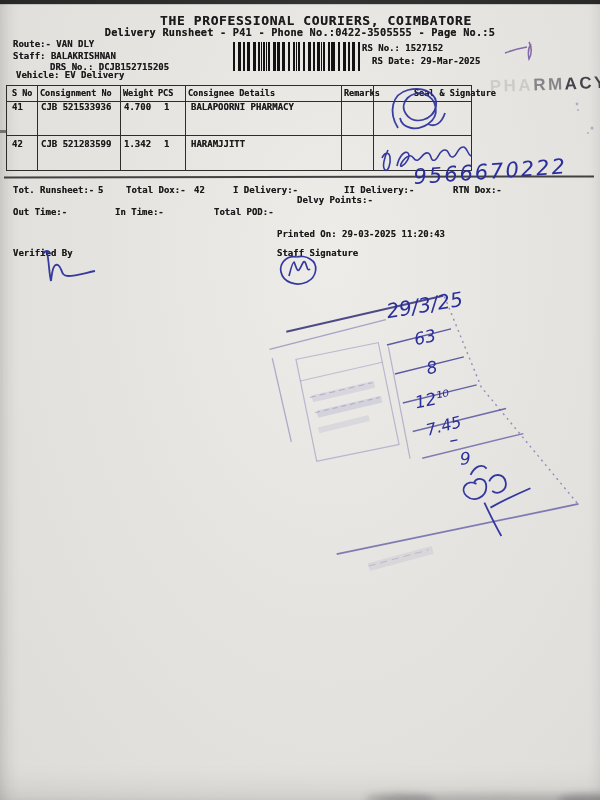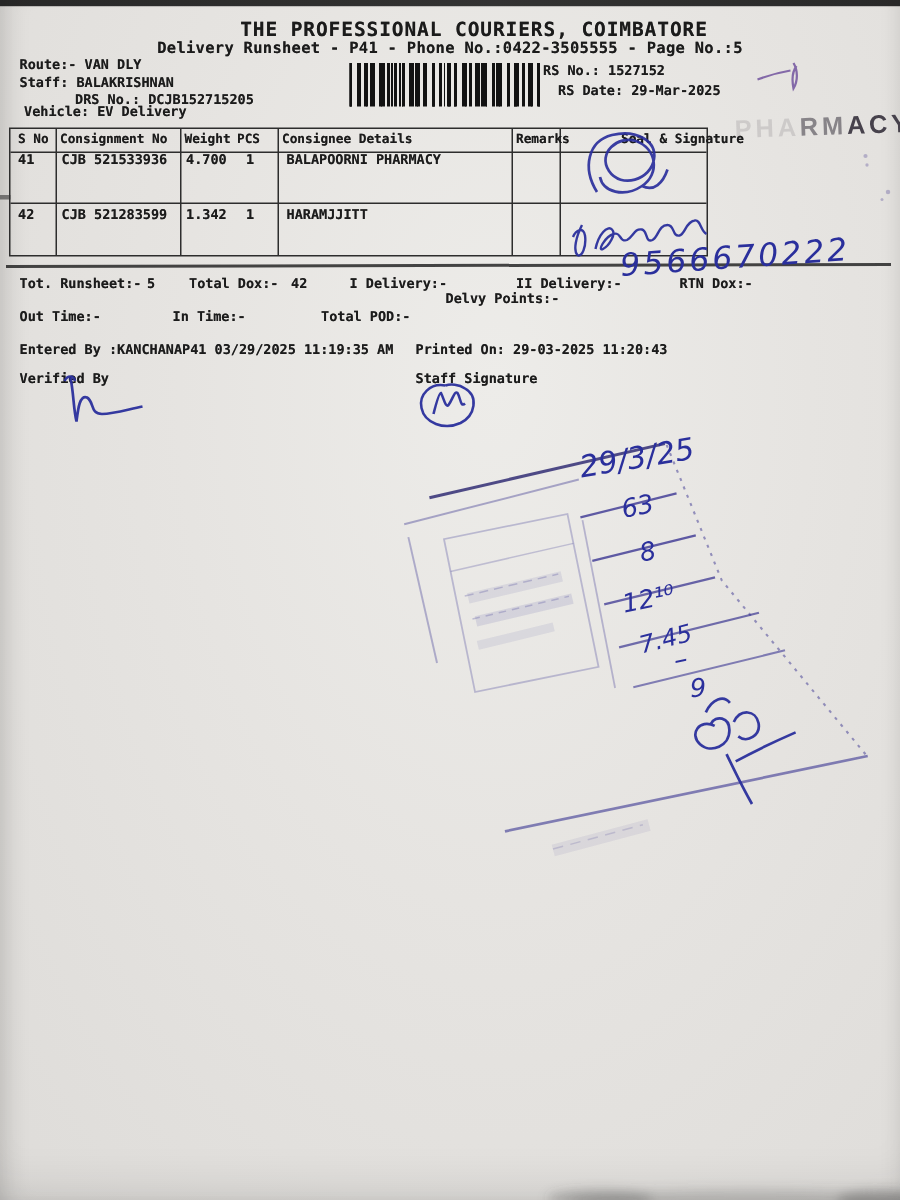--- a/index.html
+++ b/index.html
@@ -89,21 +89,20 @@
   <div class="t s9" style="left:194px;top:186px;">42</div>
   <div class="t s9" style="left:233px;top:186px;">I Delivery:-</div>
   <div class="t s9" style="left:344px;top:186px;">II Delivery:-</div>
   <div class="t s9" style="left:453px;top:186px;">RTN Dox:-</div>
 
   <div class="t s9" style="left:13px;top:208px;">Out Time:-</div>
   <div class="t s9" style="left:115px;top:208px;">In Time:-</div>
   <div class="t s9" style="left:214px;top:208px;">Total POD:-</div>
   <div class="t s9" style="left:297px;top:196px;">Delvy Points:-</div>
 
-  <div class="t s9" style="left:13px;top:230px;">Entered By :KANCHANAP41 03/29/2025 11:19:35 AM</div>
   <div class="t s9" style="left:277px;top:230px;">Printed On: 29-03-2025 11:20:43</div>
   <div class="t s9" style="left:13px;top:249px;">Verified By</div>
   <div class="t s9" style="left:277px;top:249px;">Staff Signature</div>
 
   <svg class="overlay" width="600" height="800" viewBox="0 0 600 800">
     <defs>
       <filter id="b2" x="-50%" y="-50%" width="200%" height="200%">
           <feGaussianBlur stdDeviation="3.5"></feGaussianBlur>
         </filter>
     </defs>

